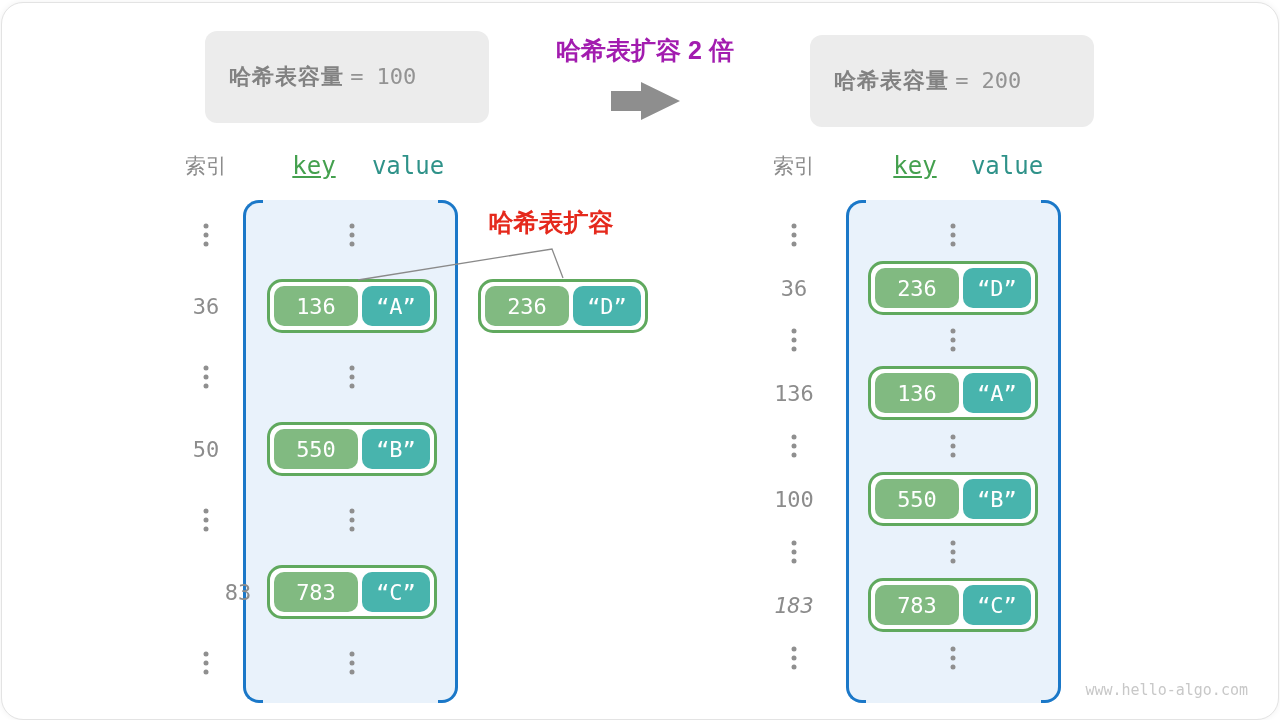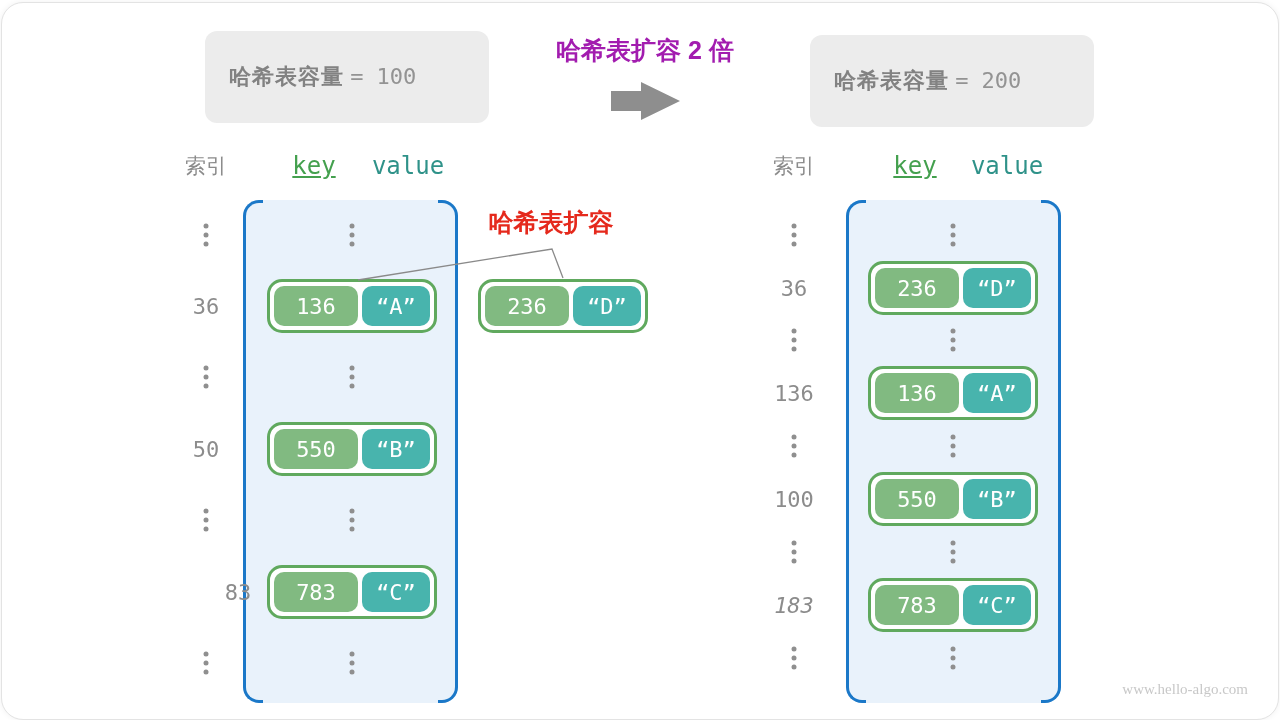--- a/index.html
+++ b/index.html
@@ -248,14 +248,14 @@
     <polyline points="356,277 550,246 561,275" fill="none" stroke="#8a8a8a" stroke-width="1.3"></polyline>
   </svg>
 
   <div class="abs ctr collision-label" style="left:549px; top:219px;">哈希表扩容</div>
 
   <div class="pair" style="left:561px; top:303px;">
     <span class="cell cell-key">236</span>
     <span class="cell cell-value">“D”</span>
   </div>
 
-  <div class="abs watermark" style="right:30px; top:678px;font-family:Liberation Serif, serif;">www.hello-algo.com</div>
+  <div class="abs watermark" style="right:30px; top:678px;">www.hello-algo.com</div>
 </div>
 
 </body></html>

